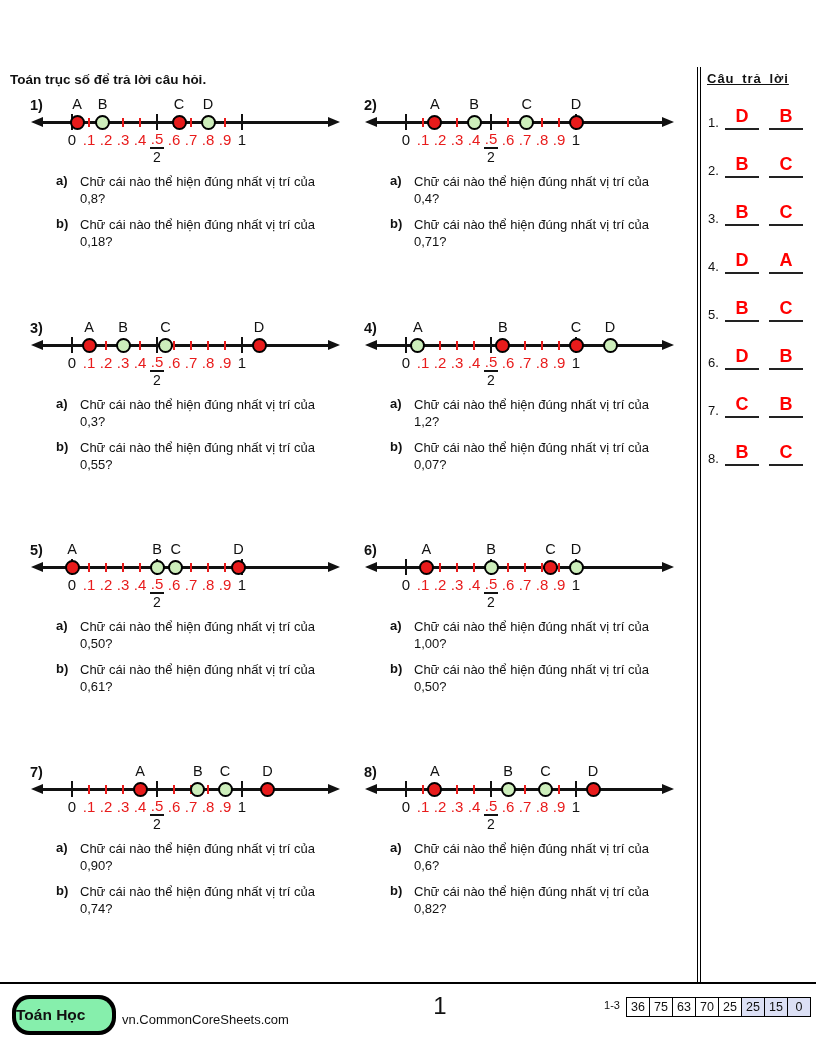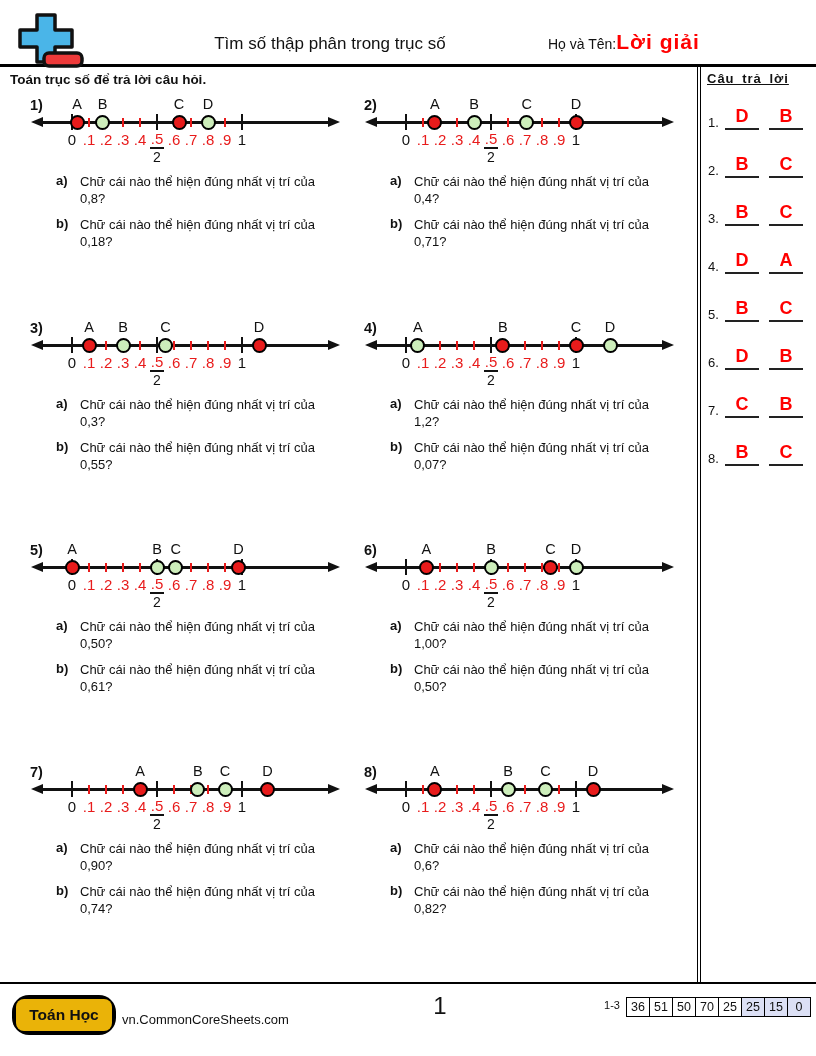--- a/index.html
+++ b/index.html
@@ -50,47 +50,35 @@
   .dot-letter { position:absolute; top:1px; width:22px; text-align:center; font-size:14.5px; }
 
   .questions { position:absolute; left:28px; top:78px; width:290px; }
   .q { display:flex; margin-bottom:9px; }
   .qlabel { width:24px; font-size:13px; font-weight:bold; flex:none; }
   .qtext { width:252px; font-size:13px; line-height:17px; }
 
   
   #footer { position:absolute; left:0; top:982px; width:816px; height:74px; border-top:2.5px solid #000; }
   #badge { position:absolute; left:12px; top:11px; width:104px; height:40px; background:#000; border-radius:17px; }
-  #badge-inner { position:absolute; left:4px; top:4px; right:4px; bottom:4px; background:#eab308; border-radius:8px;
-    text-align:center; font-size:15.5px; font-weight:bold; line-height:31px; }
+  #badge-inner { position:absolute; left:4px; top:4px; right:4px; bottom:4px; background:#86efac; border-radius:14px;
+    text-align:left; font-size:15.5px; font-weight:bold; line-height:31px; }
   #site { position:absolute; left:122px; top:28px; font-size:13px; }
   #page-num { position:absolute; left:400px; top:8px; width:80px; text-align:center; font-size:24px; }
   #score-strip { position:absolute; right:5px; top:13px; display:flex; align-items:flex-start; }
   #score-range { font-size:11px; margin-right:7px; margin-top:2px; }
   .score-box { width:24px; height:20px; border:1px solid #000; margin-left:-1px; text-align:center;
     font-size:12.5px; line-height:19px; background:#fff; }
   .score-box.hl { background:#dce0f5; }
 </style>
 </head>
 <body>
 
 <div id="page">
 
-  <div id="header">
-    <div id="logo">
-      <svg width="74" height="58" viewBox="0 0 74 58">
-        <path d="M23 3 h18 v15 h17 v17 h-17 v15 h-18 v-15 H6 v-17 h17 z" fill="#4ab5e8" stroke="#111" stroke-width="3.5" stroke-linejoin="round"></path>
-        <rect x="30" y="41" width="38" height="13" rx="5" fill="#ee3a3a" stroke="#111" stroke-width="3.5"></rect>
-      </svg>
-    </div>
-    <div id="title">Tìm số thập phân trong trục số</div>
-    <div id="name-row">
-      <span id="name-label">Họ và Tên:</span><span id="answer-key-label">Lời giải</span>
-    </div>
-  </div>
 
   <div id="instruction">Toán trục số để trả lời câu hỏi.</div>
 
   <div id="answers-divider"></div>
   <div id="answers-panel">
     <div id="answers-title">Câu trả lời</div>
     <div id="answers-rows">
         <div class="ans-row" style="top: 36px;">
     <span class="ans-num">1.</span>
     <span class="ans-slot a">D</span>
@@ -556,22 +544,22 @@
   <div id="footer">
     <div id="badge">
       <div id="badge-inner">Toán Học</div>
     </div>
     <div id="site">vn.CommonCoreSheets.com</div>
     <div id="page-num">1</div>
     <div id="score-strip">
       <span id="score-range">1-3</span>
       <div id="score-boxes" style="display:flex;">
           <div class="score-box">36</div>
-          <div class="score-box">51</div>
-          <div class="score-box">50</div>
+          <div class="score-box">75</div>
+          <div class="score-box">63</div>
           <div class="score-box">70</div>
           <div class="score-box">25</div>
           <div class="score-box hl">25</div>
           <div class="score-box hl">15</div>
           <div class="score-box hl">0</div>
         </div>
     </div>
   </div>
 
 </div>

